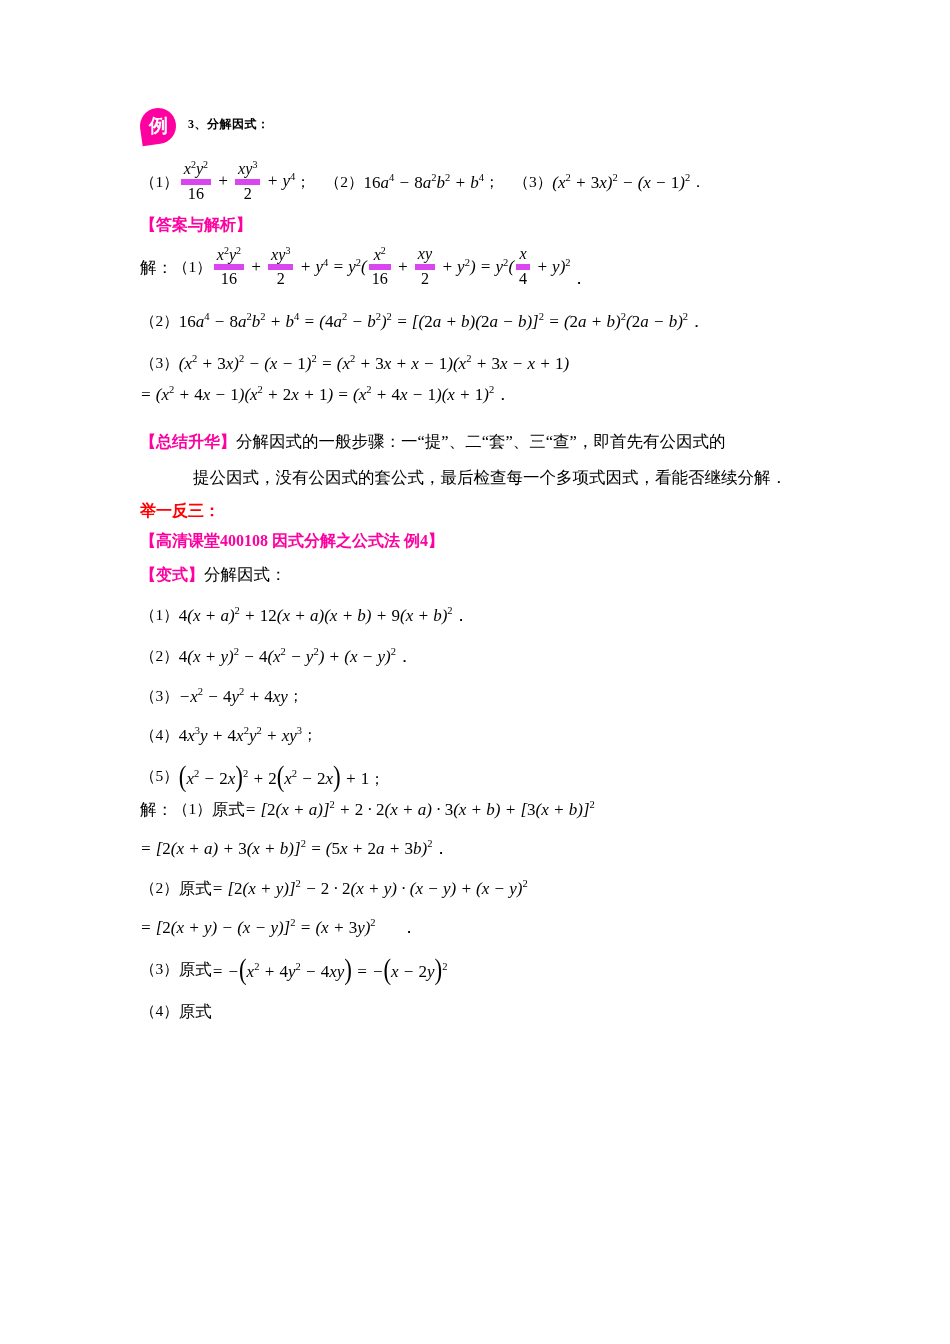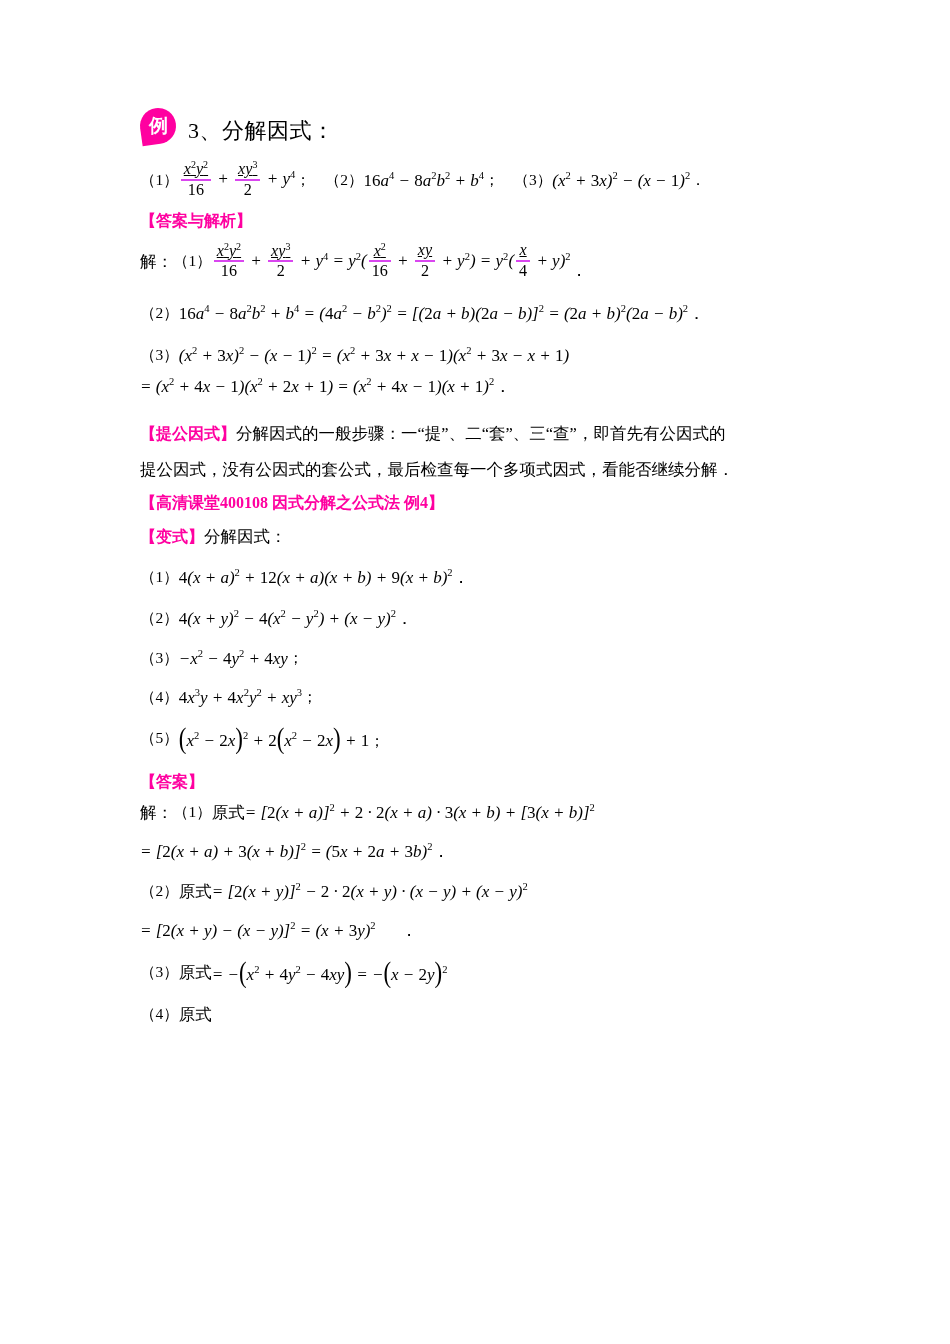--- a/index.html
+++ b/index.html
@@ -50,22 +50,23 @@
     color: #ffffff;
     font-size: 19px;
     font-weight: bold;
     font-family: "Liberation Serif", serif;
     transform: rotate(8deg);
   }
   .badge-text {
     position: absolute;
     left: 48px;
     top: 16px;
-    font-size: 22px;
+    font-size: 12px;
     letter-spacing: 0.5px;
+    font-weight: bold;
   }
   .heading-pink {
     color: #ff00a0;
     font-weight: bold;
     font-size: 16px;
   }
   .heading-red {
     color: #ff0000;
     font-weight: bold;
     font-size: 16px;
@@ -92,22 +93,21 @@
     text-align: center;
     font-size: 0.95em;
     line-height: 1.15;
     margin: 0 2px;
     position: relative;
     top: -1px;
   }
   .frac .num {
     display: block;
     padding: 0 3px;
-    border-bottom: 2px solid #d946ef;
-    text-decoration: underline;
+    border-bottom: 6px solid #d946ef;
   }
   .frac .den {
     display: block;
     padding: 0 3px;
   }
   .label-num {
     font-style: normal;
     font-size: 15.5px;
     font-family: "Liberation Serif", serif;
   }
@@ -183,24 +183,25 @@
       <span class="label-num">（3）</span>
       <span class="math">(x<sup>2</sup> + <span class="mathn">3</span>x)<sup>2</sup> − (x − <span class="mathn">1</span>)<sup>2</sup> = (x<sup>2</sup> + <span class="mathn">3</span>x + x − <span class="mathn">1</span>)(x<sup>2</sup> + <span class="mathn">3</span>x − x + <span class="mathn">1</span>)</span>
     </div>
 
     <div class="line-block flexline ind3" style="margin-top:4px;">
       <span class="math">= (x<sup>2</sup> + <span class="mathn">4</span>x − <span class="mathn">1</span>)(x<sup>2</sup> + <span class="mathn">2</span>x + <span class="mathn">1</span>) = (x<sup>2</sup> + <span class="mathn">4</span>x − <span class="mathn">1</span>)(x + <span class="mathn">1</span>)<sup>2</sup></span>
       <span class="dot-end" style="align-self:flex-end;">．</span>
     </div>
 
     <div class="line-block para" style="margin-top:22px;">
-      <span class="heading-pink">【提公因式】</span><span>分解因式的一般步骤：一“提”、二“套”、三“查”，即首先有公因式的</span>
-    </div>
-    <div class="para" style="margin-top:-2px;">提公因式，没有公因式的套公式，最后检查每一个多项式因式，看能否继续分解．</div>
-
+      <span class="heading-pink">【总结升华】</span><span>分解因式的一般步骤：一“提”、二“套”、三“查”，即首先有公因式的</span>
+    </div>
+    <div class="para" style="margin-top:-2px;text-align:center;">提公因式，没有公因式的套公式，最后检查每一个多项式因式，看能否继续分解．</div>
+
+    <div class="line-block heading-red" style="margin-top:8px;">举一反三：</div>
 
     <div class="line-block heading-pink" style="margin-top:8px;">【高清课堂400108 因式分解之公式法 例4】</div>
 
     <div class="line-block para" style="margin-top:6px;">
       <span class="heading-pink">【变式】</span><span>分解因式：</span>
     </div>
 
     <div class="line-block flexline ind1" style="margin-top:14px;">
       <span class="label-num">（1）</span>
       <span class="math"><span class="mathn">4</span>(x + a)<sup>2</sup> + <span class="mathn">12</span>(x + a)(x + b) + <span class="mathn">9</span>(x + b)<sup>2</sup></span>
@@ -224,21 +225,20 @@
       <span class="math"><span class="mathn">4</span>x<sup>3</sup>y + <span class="mathn">4</span>x<sup>2</sup>y<sup>2</sup> + xy<sup>3</sup></span>
       <span class="label-num" style="align-self:flex-end;">；</span>
     </div>
 
     <div class="line-block flexline ind1" style="margin-top:18px;">
       <span class="label-num">（5）</span>
       <span class="math"><span class="big-paren">(</span>x<sup>2</sup> − <span class="mathn">2</span>x<span class="big-paren">)</span><sup>2</sup> + <span class="mathn">2</span><span class="big-paren">(</span>x<sup>2</sup> − <span class="mathn">2</span>x<span class="big-paren">)</span> + <span class="mathn">1</span></span>
       <span class="label-num" style="align-self:flex-end;">；</span>
     </div>
 
-    <div class="line-block heading-pink" style="margin-top:20px;">【答案】</div>
 
     <div class="line-block flexline" style="margin-top:8px;">
       <span class="sol-label">解：</span>
       <span class="label-num">（1）</span>
       <span class="sol-label">原式</span>
       <span class="math">= [<span class="mathn">2</span>(x + a)]<sup>2</sup> + <span class="mathn">2</span> · <span class="mathn">2</span>(x + a) · <span class="mathn">3</span>(x + b) + [<span class="mathn">3</span>(x + b)]<sup>2</sup></span>
     </div>
 
     <div class="line-block flexline ind3" style="margin-top:16px;text-align:center;">
       <span class="math">= [<span class="mathn">2</span>(x + a) + <span class="mathn">3</span>(x + b)]<sup>2</sup> = (<span class="mathn">5</span>x + <span class="mathn">2</span>a + <span class="mathn">3</span>b)<sup>2</sup></span>

